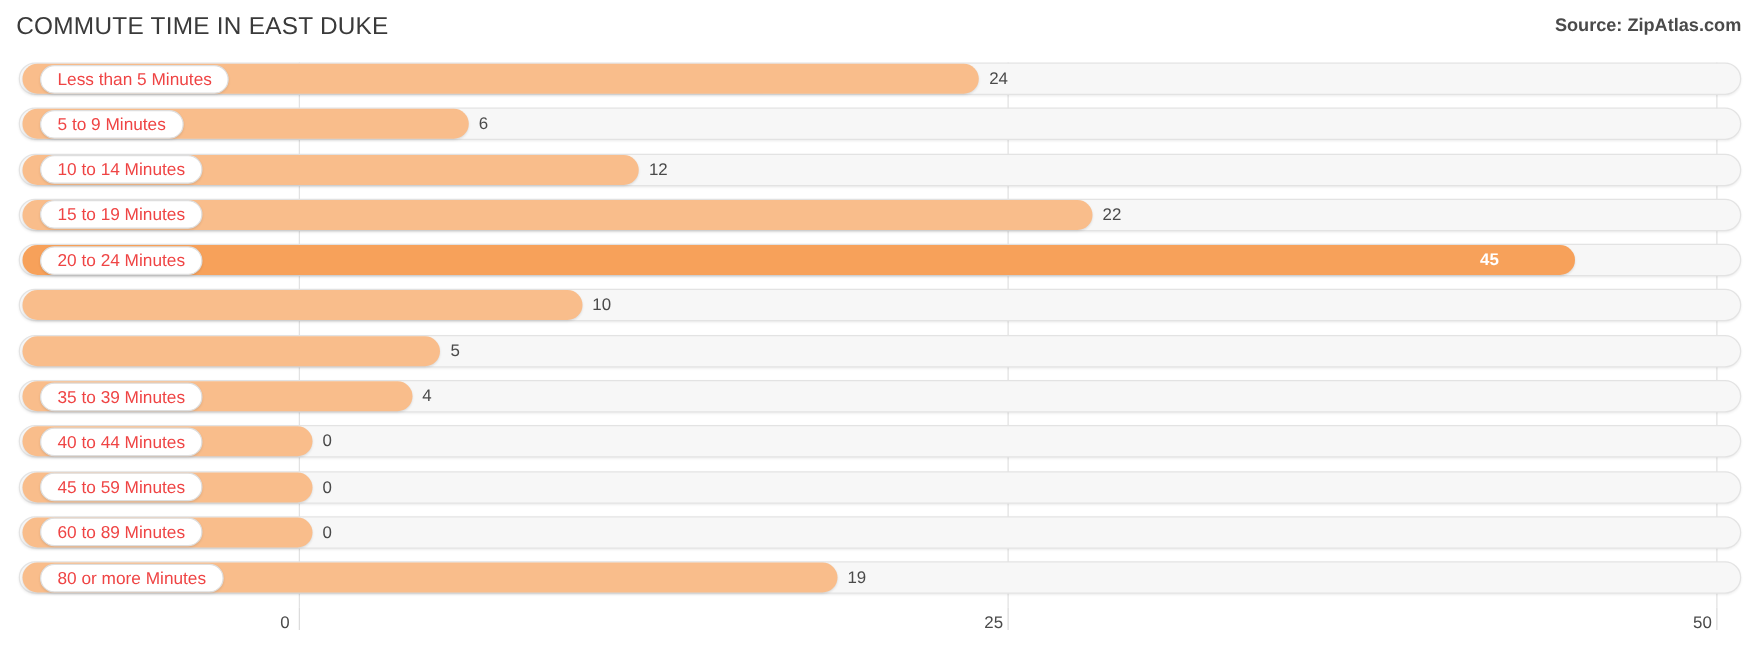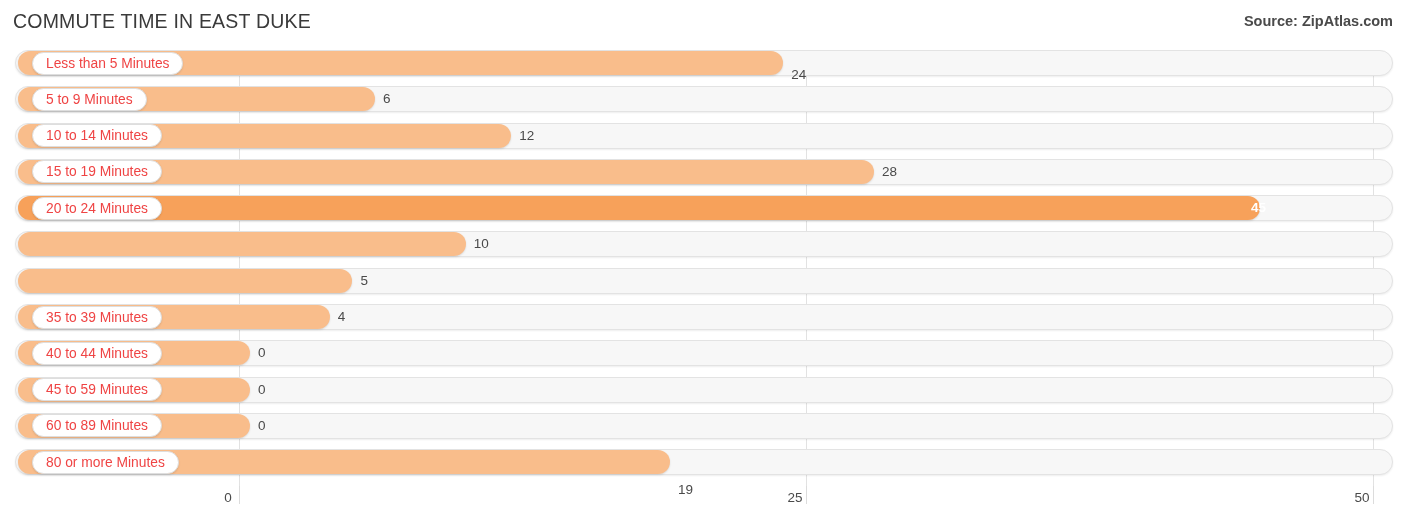--- a/index.html
+++ b/index.html
@@ -101,45 +101,45 @@
   <div class="plot">
     <div class="gridlines" id="gridlines">
         <div class="gridline" style="left: 239px;"></div>
         <div class="gridline" style="left: 806px;"></div>
         <div class="gridline" style="left: 1373px;"></div>
       </div>
     <div class="rows" id="rows">
         <div class="row">
           <div class="track"></div>
           <div class="bar" style="width: 765.32px;"></div>
-          <div class="value-out" style="left: 791.32px; margin-top: 12px;">24</div>
+          <div class="value-out" style="left: 791.32px;">24</div>
           <div class="pill">Less than 5 Minutes</div>
         </div>
         <div class="row">
           <div class="track"></div>
           <div class="bar" style="width: 357.08px;"></div>
           <div class="value-out" style="left: 383.08px;">6</div>
           <div class="pill">5 to 9 Minutes</div>
         </div>
         <div class="row">
           <div class="track"></div>
           <div class="bar" style="width: 493.16px;"></div>
           <div class="value-out" style="left: 519.16px;">12</div>
           <div class="pill">10 to 14 Minutes</div>
         </div>
         <div class="row">
           <div class="track"></div>
           <div class="bar" style="width: 856.04px;"></div>
-          <div class="value-out" style="left: 882.04px;">28</div>
+          <div class="value-out" style="left: 882.04px;">22</div>
           <div class="pill">15 to 19 Minutes</div>
         </div>
         <div class="row">
           <div class="track"></div>
           <div class="bar highlight" style="width: 1241.6px;"></div>
-          <div class="value-in" style="left: 1251px; top: 1px;">45</div>
+          <div class="value-in" style="left: 1184px; top: 1px;">45</div>
           <div class="pill">20 to 24 Minutes</div>
         </div>
         <div class="row">
           <div class="track"></div>
           <div class="bar" style="width: 447.8px;"></div>
           <div class="value-out" style="left: 473.8px;">10</div>
         </div>
         <div class="row">
           <div class="track"></div>
           <div class="bar" style="width: 334.4px;"></div>
@@ -165,21 +165,21 @@
         </div>
         <div class="row">
           <div class="track"></div>
           <div class="bar" style="width: 232px;"></div>
           <div class="value-out" style="left: 258px;">0</div>
           <div class="pill">60 to 89 Minutes</div>
         </div>
         <div class="row">
           <div class="track"></div>
           <div class="bar" style="width: 651.92px;"></div>
-          <div class="value-out" style="left: 677.92px; margin-top: 28px;">19</div>
+          <div class="value-out" style="left: 677.92px;">19</div>
           <div class="pill">80 or more Minutes</div>
         </div>
       </div>
   </div>
 
   <div class="axis" id="axis">
       <div class="tick-mark" style="left: 239px;"></div>
       <div class="tick-label" style="left: 228px;">0</div>
       <div class="tick-mark" style="left: 806px;"></div>
       <div class="tick-label" style="left: 795px;">25</div>

